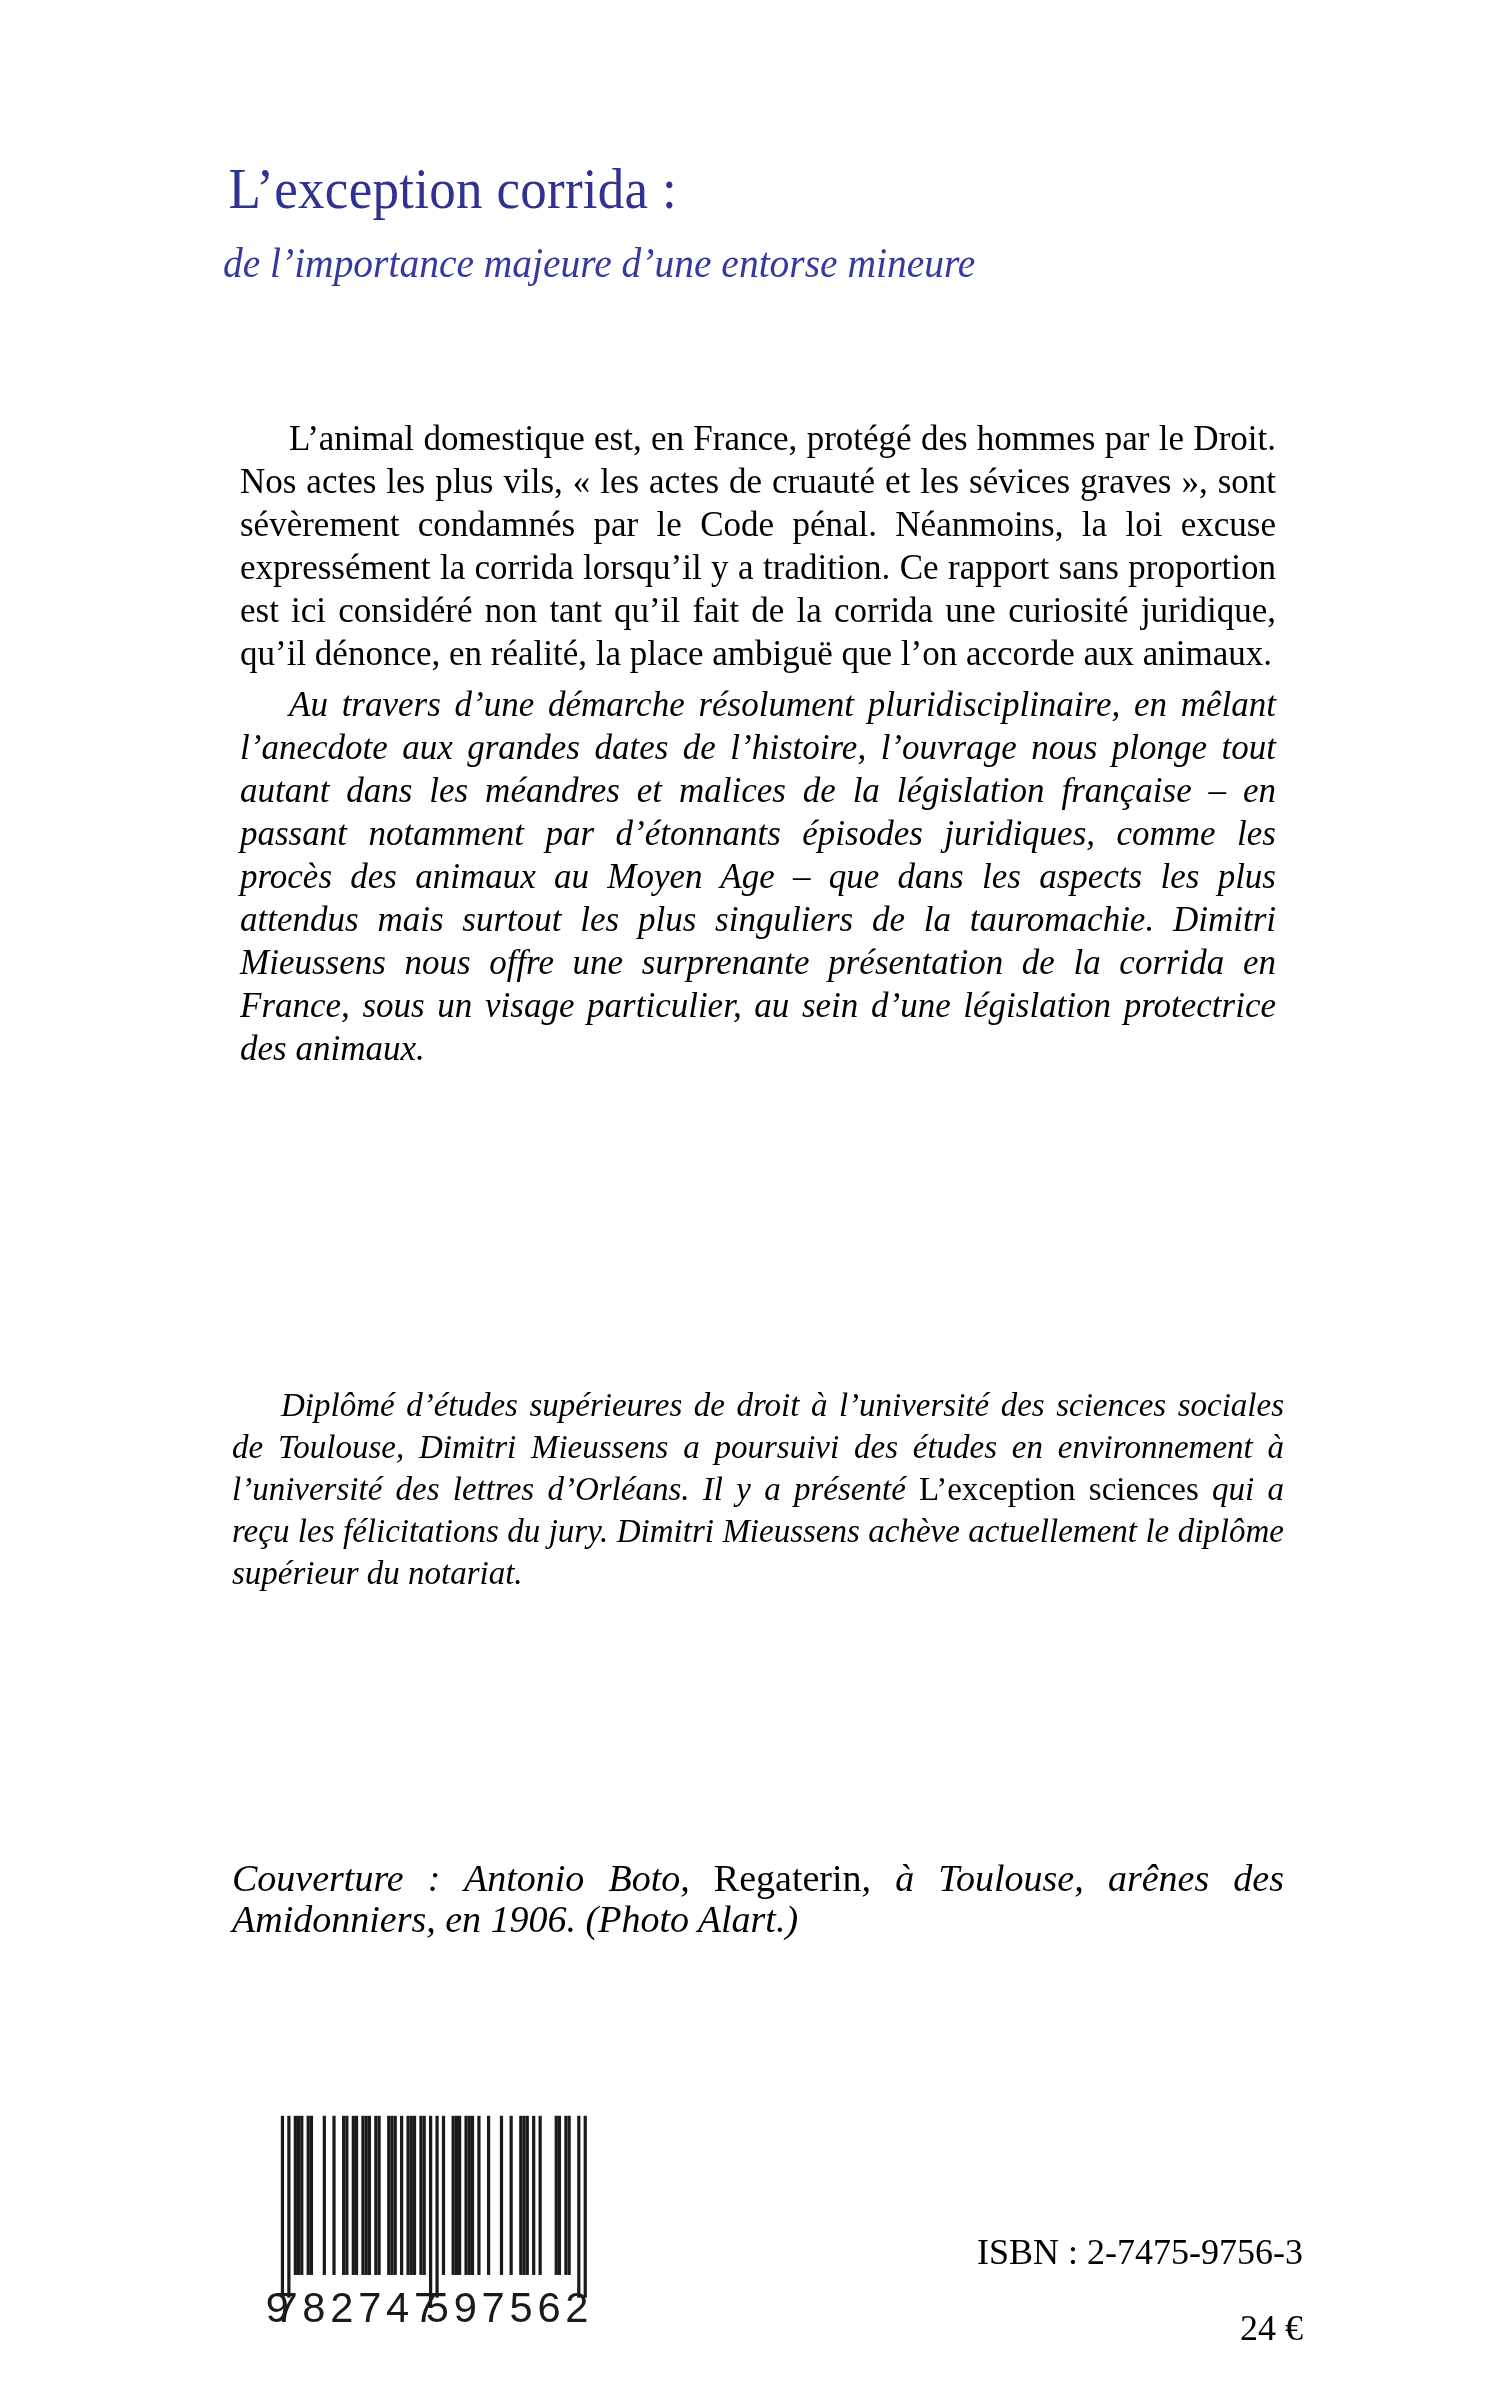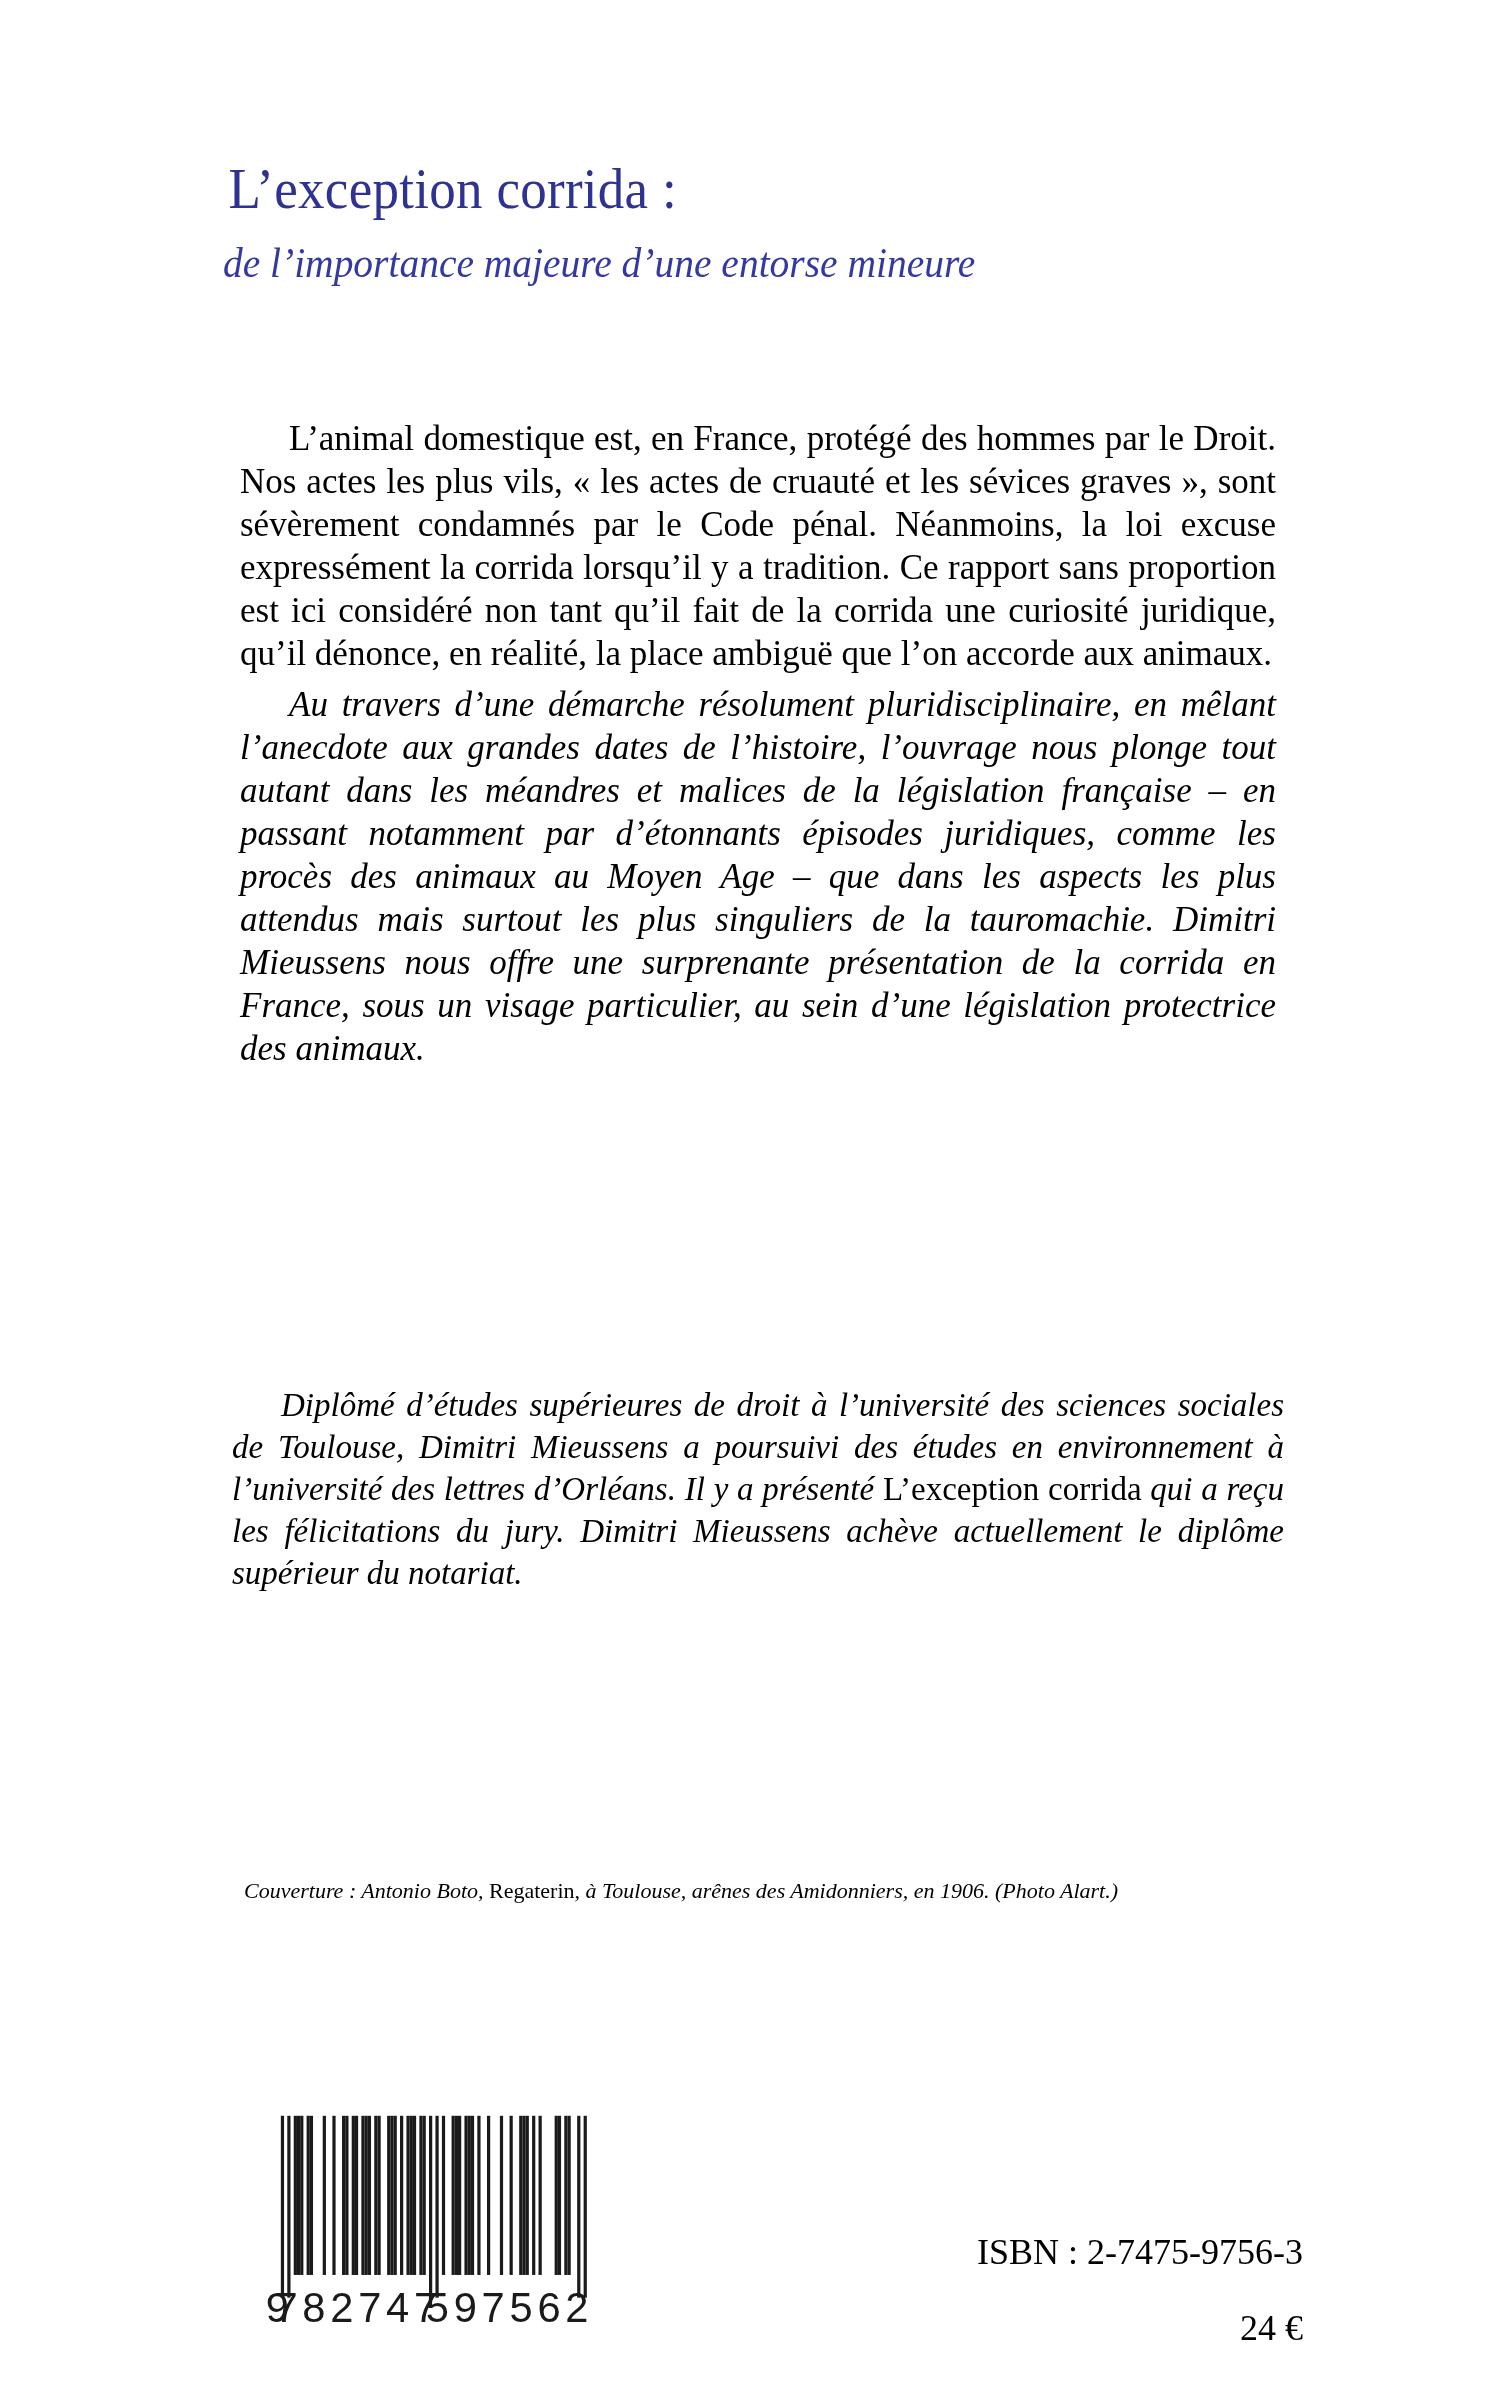--- a/index.html
+++ b/index.html
@@ -97,24 +97,24 @@
 
   
   .credit {
     position: absolute;
     left: 232px;
     top: 1858px;
     width: 1052px;
   }
 
   .credit p {
-    margin: 12px;
+    margin: 0;
     text-align: justify;
     font-style: italic;
-    font-size: 22px;
+    font-size: 38px;
     line-height: 41px;
     text-indent: 0;
   }
 
   .credit .roman {
     font-style: normal;
   }
 
   
   .bottom {
@@ -167,21 +167,21 @@
     <div class="book-title">L’exception corrida :</div>
     <div class="book-subtitle">de l’importance majeure d’une entorse mineure</div>
   </div>
 
   <div class="blurb">
     <p>L’animal domestique est, en France, protégé des hommes par le Droit. Nos actes les plus vils, « les actes de cruauté et les sévices graves », sont sévèrement condamnés par le Code pénal. Néanmoins, la loi excuse expressément la corrida lorsqu’il y a tradition. Ce rapport sans proportion est ici considéré non tant qu’il fait de la corrida une curiosité juridique, qu’il dénonce, en réalité, la place ambiguë que l’on accorde aux animaux.</p>
     <p>Au travers d’une démarche résolument pluridisciplinaire, en mêlant l’anecdote aux grandes dates de l’histoire, l’ouvrage nous plonge tout autant dans les méandres et malices de la législation française – en passant notamment par d’étonnants épisodes juridiques, comme les procès des animaux au Moyen Age – que dans les aspects les plus attendus mais surtout les plus singuliers de la tauromachie. Dimitri Mieussens nous offre une surprenante présentation de la corrida en France, sous un visage particulier, au sein d’une législation protectrice des animaux.</p>
   </div>
 
   <div class="bio">
-    <p><span>Diplômé d’études supérieures de droit à l’université des sciences sociales de Toulouse, Dimitri Mieussens a poursuivi des études en environnement à l’université des lettres d’Orléans. Il y a présenté </span><span class="roman">L’exception corrida</span><span> qui a reçu les félicitations du jury. Dimitri Mieussens achève actuellement le diplôme supérieur du notariat.</span></p>
+    <p><span>Diplômé d’études supérieures de droit à l’université des sciences sociales de Toulouse, Dimitri Mieussens a poursuivi des études en environnement à l’université des lettres d’Orléans. Il y a présenté </span><span class="roman">L’exception sciences</span><span> qui a reçu les félicitations du jury. Dimitri Mieussens achève actuellement le diplôme supérieur du notariat.</span></p>
   </div>
 
   <div class="credit">
     <p><span>Couverture : Antonio Boto, </span><span class="roman">Regaterin</span><span>, à Toulouse, arênes des Amidonniers, en 1906. (Photo Alart.)</span></p>
   </div>
 
   <div class="bottom">
 
     <div class="barcode">
       <svg viewBox="0 0 418 232" width="396" height="220" xmlns="http://www.w3.org/2000/svg">

